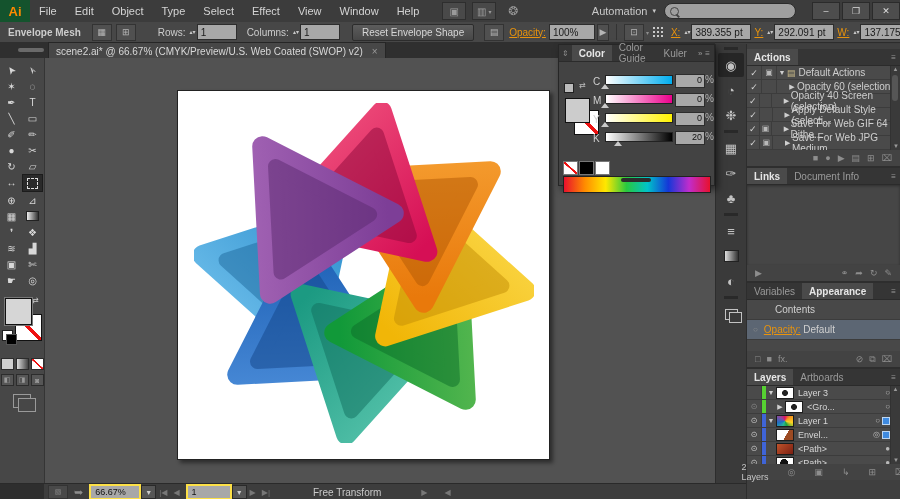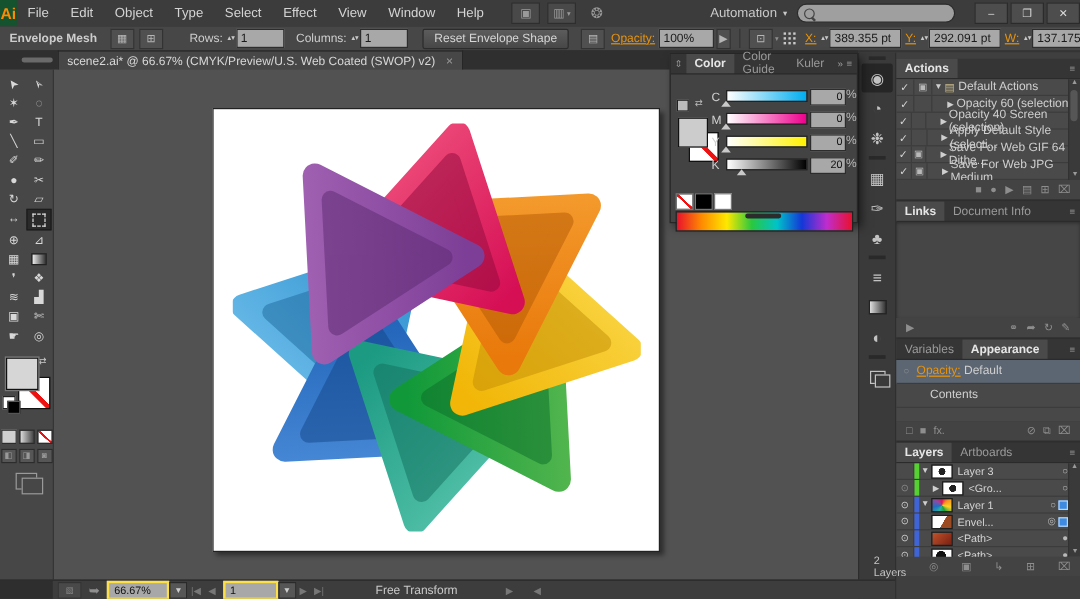--- a/index.html
+++ b/index.html
@@ -3,21 +3,21 @@
 <meta charset="utf-8">
 <style>
   html,body{margin:0;padding:0}
   body{width:900px;height:499px;position:relative;overflow:hidden;
        font-family:"Liberation Sans",sans-serif;font-size:11px;color:#cfcfcf;background:#3d3d3d;}
   .flex{display:flex;align-items:center}
   .dim{color:#8e8e8e}
 
   
   #menubar{position:absolute;left:0;top:0;width:900px;height:22px;background:#3c3c3c;border-bottom:1px solid #2a2a2a;display:flex;align-items:center}
-  #ai-logo{width:14px;height:22px;background:#14532d;color:#ff8a00;font-weight:bold;font-size:13px;display:flex;align-items:center;justify-content:center}
+  #ai-logo{width:30px;height:22px;background:#14532d;color:#ff8a00;font-weight:bold;font-size:13px;display:flex;align-items:center;justify-content:center}
   .menu-item{padding:0 9px;height:22px;display:flex;align-items:center;color:#d4d4d4;cursor:default}
   .mb-icon{width:22px;height:16px;margin:0 3px;background:#494949;border:1px solid #2e2e2e;color:#9a9a9a;font-size:10px;display:flex;align-items:center;justify-content:center}
   #automation{margin-left:auto;color:#c9c9c9;padding:0 8px}
   #searchbox{width:120px;height:14px;background:#9f9f9f;border:1px solid #2b2b2b;border-radius:8px;display:flex;align-items:center;padding:0 5px;margin-right:14px}
   .mag{width:7px;height:7px;border:1.5px solid #444;border-radius:50%;position:relative}
   .mag::after{content:"";position:absolute;width:4px;height:1.5px;background:#444;transform:rotate(45deg);left:5px;top:7px}
   .winbtn{width:26px;height:16px;margin-left:2px;background:#4d4d4d;border:1px solid #2b2b2b;color:#ddd;font-size:9px;display:flex;align-items:center;justify-content:center}
 
   
   #controlbar{position:absolute;left:0;top:22px;width:900px;height:20px;background:#474747;border-bottom:1px solid #2c2c2c;display:flex;align-items:center;font-size:10px}
@@ -535,26 +535,26 @@
 
   <div class="panel-section">
     <div class="ptabbar">
       <span class="ptab">Variables</span>
       <span class="ptab active">Appearance</span>
       <span class="ptab-menu">
           <span>≡</span>
         </span>
     </div>
     <div style="background:#484848">
+      <div class="apr-row" style="padding-left:28px">
+        <span>Contents</span>
+      </div>
       <div class="apr-row sel-row">
         <span class="dim" style="font-size:8px">○</span>
         <span><span style="color:#e8930c;text-decoration:underline">Opacity:</span> <span>Default</span></span>
-      </div>
-      <div class="apr-row" style="padding-left:28px">
-        <span>Contents</span>
       </div>
       <div style="height:11px"></div>
     </div>
     <div class="pfooter" style="justify-content:flex-start;gap:6px">
       <span>□</span>
       <span>■</span>
       <span style="">fx.</span>
       <span style="margin-left:auto">⊘</span>
       <span>⧉</span>
       <span>⌧</span>
@@ -627,21 +627,21 @@
         <span class="lyr-bar" style="background:#3f64d7"></span>
         <span class="tri"></span>
         <span class="lyr-thumb" style="background:radial-gradient(circle at 45% 50%,#111 38%,#fff 40%)"></span>
         <span class="lyr-name">&lt;Path&gt;</span>
         <span class="lyr-right">
             <span class="target dim">●</span>
           </span>
       </div>
       <div class="scrollcol"><span>▲</span><span class="down">▼</span></div>
     </div>
-    <div class="pfooter" style="justify-content:flex-end;gap:19px">
+    <div class="pfooter" style="justify-content:center;gap:19px">
       <span style="color:#c5c5c5">2 Layers</span>
       <span style="margin-left:auto">◎</span>
       <span>▣</span>
       <span>↳</span>
       <span>⊞</span>
       <span>⌧</span>
     </div>
   </div>
 </div>
 

